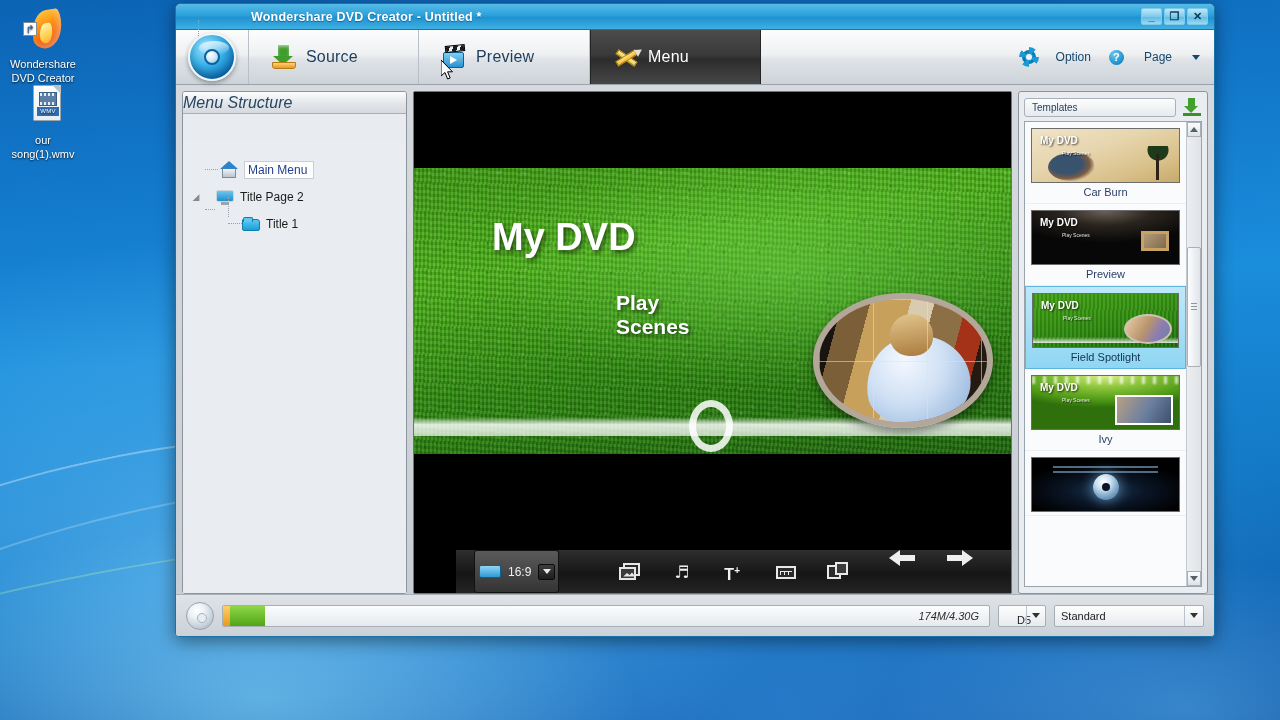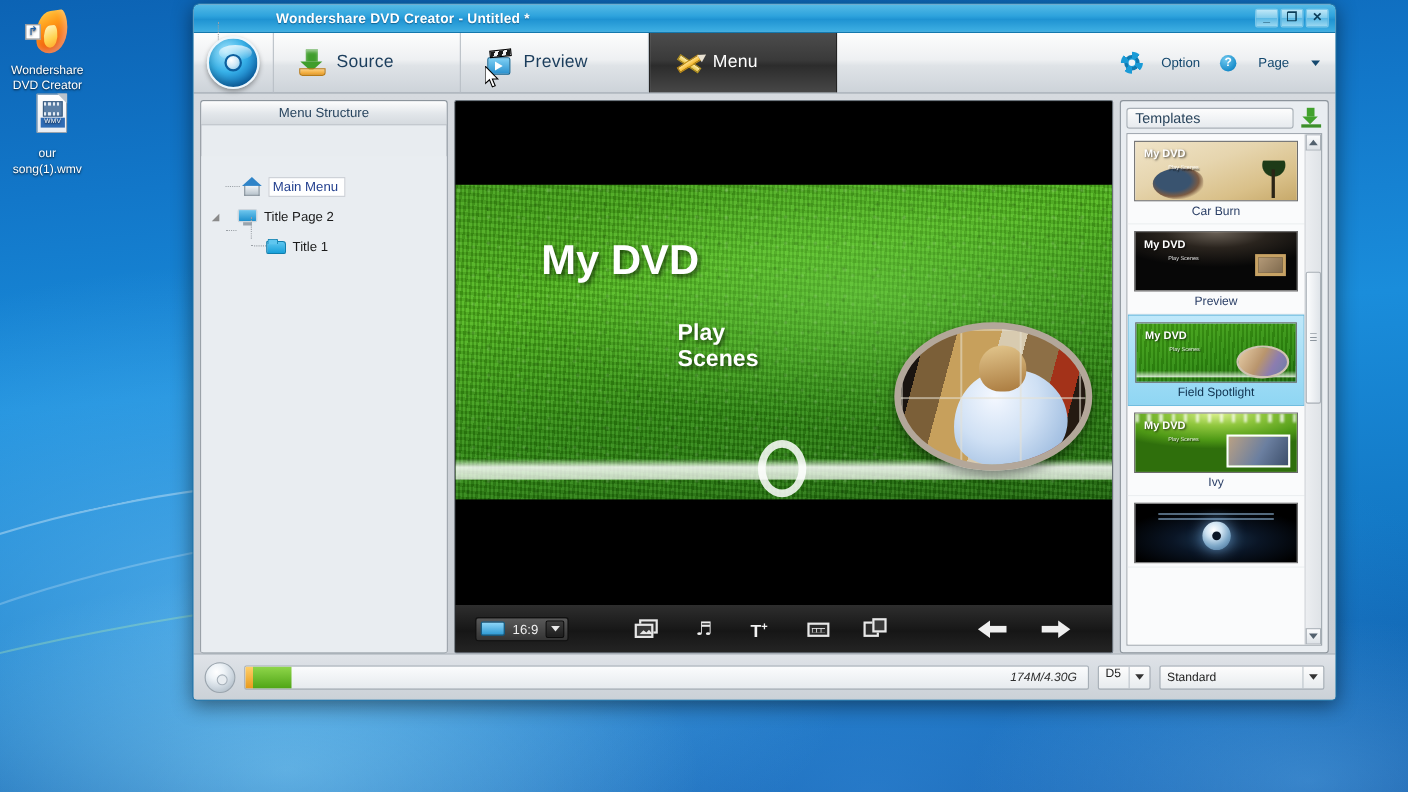--- a/index.html
+++ b/index.html
@@ -268,22 +268,23 @@
     background: #eef1f4; border: 1px solid #8c949c; border-radius: 3px;
     display: flex; flex-direction: column;
   }
 
   
   #menu-structure { width: 225px; flex: 0 0 225px; background:#e8ecf0; }
   .panel-head {
     height: 22px; flex:0 0 22px;
     background: linear-gradient(180deg,#fdfdfd,#e2e6ea 55%, #d5dadf);
     border-bottom: 1px solid #a7aeb5;
-    color:#29455f; font-size:12px; text-align:center; line-height:21px;
+    color:#29455f; font-size:16px; line-height:21px;
     border-radius: 2px 2px 0 0;
+    font-style: italic;
   }
   .tree { padding: 14px 0 0 0; font-size: 12px; color:#1b1b1b; flex:1; background:#e9edf1;margin-top:28px; }
   .tree-row { display:flex; align-items:center; height: 27px; position:relative; padding-left: 8px; }
   .tree-row.selected .tree-label {
     background:#ffffff; border:1px solid #c9ced4; padding:1px 6px 1px 3px;
   }
   .tw { width: 18px; flex:0 0 18px; display:flex; align-items:center; justify-content:center; color:#8a8a8a; font-size:9px;}
   .tree-line{
     position:absolute; left:14px; width:16px; border-bottom:1px dotted #9aa0a6;
   }
@@ -393,21 +394,21 @@
       linear-gradient(rgba(230,225,210,0.55) 1.5px, transparent 1.5px),
       linear-gradient(90deg, rgba(230,225,210,0.55) 1.5px, transparent 1.5px);
     background-size: 54px 62px;
   }
 
   
   #canvas-toolbar{
     height: 44px; flex:0 0 44px;
     background: linear-gradient(180deg,#2e2e2e,#161616 55%,#242424);
     border-top:1px solid #000;
-    display:flex; align-items:center; padding: 0 18px; gap:0;
+    display:flex; padding: 0 18px; gap:0;margin-left:42px;
   }
   .ratio-ctl{
     display:flex; align-items:center; gap:7px;
     background: linear-gradient(180deg,#5a5a5a,#343434);
     border:1px solid #111; border-radius:3px; padding:2px 3px 2px 4px;
     cursor:pointer;
   }
   .ratio-screen{
     width:22px;height:13px;border-radius:2px;
     background: linear-gradient(180deg,#8fd6f7,#2e9ad4);
@@ -441,21 +442,21 @@
   .arrow .head{ position:absolute; top:0; width:0;height:0;border-top:8px solid transparent;border-bottom:8px solid transparent;}
   .arrow.left .shaft{ left:10px;} .arrow.left .head{ left:0; border-right:11px solid #efefef;}
   .arrow.right .shaft{ left:0;} .arrow.right .head{ right:0; border-left:11px solid #efefef;}
 
   
   #templates-panel { width: 190px; flex:0 0 190px; background:#e9edf1; padding: 0; }
   .tpl-head{
     display:flex; align-items:center; gap:6px; padding:5px 5px 4px 5px;
   }
   .tpl-title{
-    flex:1; height:19px; line-height:18px; font-size:13px; color:#28435b;
+    flex:1; height:19px; line-height:18px; font-size:10px; color:#28435b;
     background: linear-gradient(180deg,#fdfdfd,#e6eaee); border:1px solid #a9b0b7;
     border-radius:3px; padding-left:7px;
   }
   .dl-ico{ width:20px;height:20px; position:relative; cursor:pointer;}
   .dl-arrow{ position:absolute; left:6px; top:1px; width:7px;height:8px; background:#41a12c;}
   .dl-arrow::after{content:""; position:absolute; left:-4px; top:8px; width:0;height:0;border-left:7.5px solid transparent;border-right:7.5px solid transparent;border-top:7px solid #41a12c;}
   .dl-base{ position:absolute; left:1px; bottom:1px; width:18px;height:3px; background:#3d8f2a;}
 
   .tpl-scrollwrap{
     flex:1; margin: 0 5px 6px 5px;
@@ -601,22 +602,22 @@
   .cap-fill{
     height:100%; width:42px; display:flex;
   }
   .cap-fill .seg-o{ width:7px; background: linear-gradient(180deg,#ffcf6a,#e89a1c); }
   .cap-fill .seg-g{ flex:1; background: linear-gradient(180deg,#8fd64a,#4fa516); }
   .cap-size{
     margin-left:auto; padding-right:10px; font-size:11px; color:#2e2e2e;font-style:italic;
   }
   .sel-small{
     width:48px; height:22px; background: linear-gradient(180deg,#fdfdfd,#e7ebee);
-    border:1px solid #a6aeb6; border-radius:2px; display:flex; align-items:flex-start;
-    font-size:11px; color:#222; padding-left:6px; position:relative; cursor:pointer;
+    border:1px solid #a6aeb6; border-radius:2px; display:flex; align-items:flex-end;
+    font-size:11px; color:#222; padding-left:18px; position:relative; cursor:pointer;
   }
   .sel-wide{
     width:150px; height:22px; background: linear-gradient(180deg,#fdfdfd,#e7ebee);
     border:1px solid #a6aeb6; border-radius:2px; display:flex; align-items:center;
     font-size:11px; color:#222; padding-left:6px; position:relative; cursor:pointer;
   }
   .sel-arrow{
     position:absolute; right:0; top:0; bottom:0; width:19px;
     border-left:1px solid #bcc3ca; display:flex; align-items:center; justify-content:center;
   }

